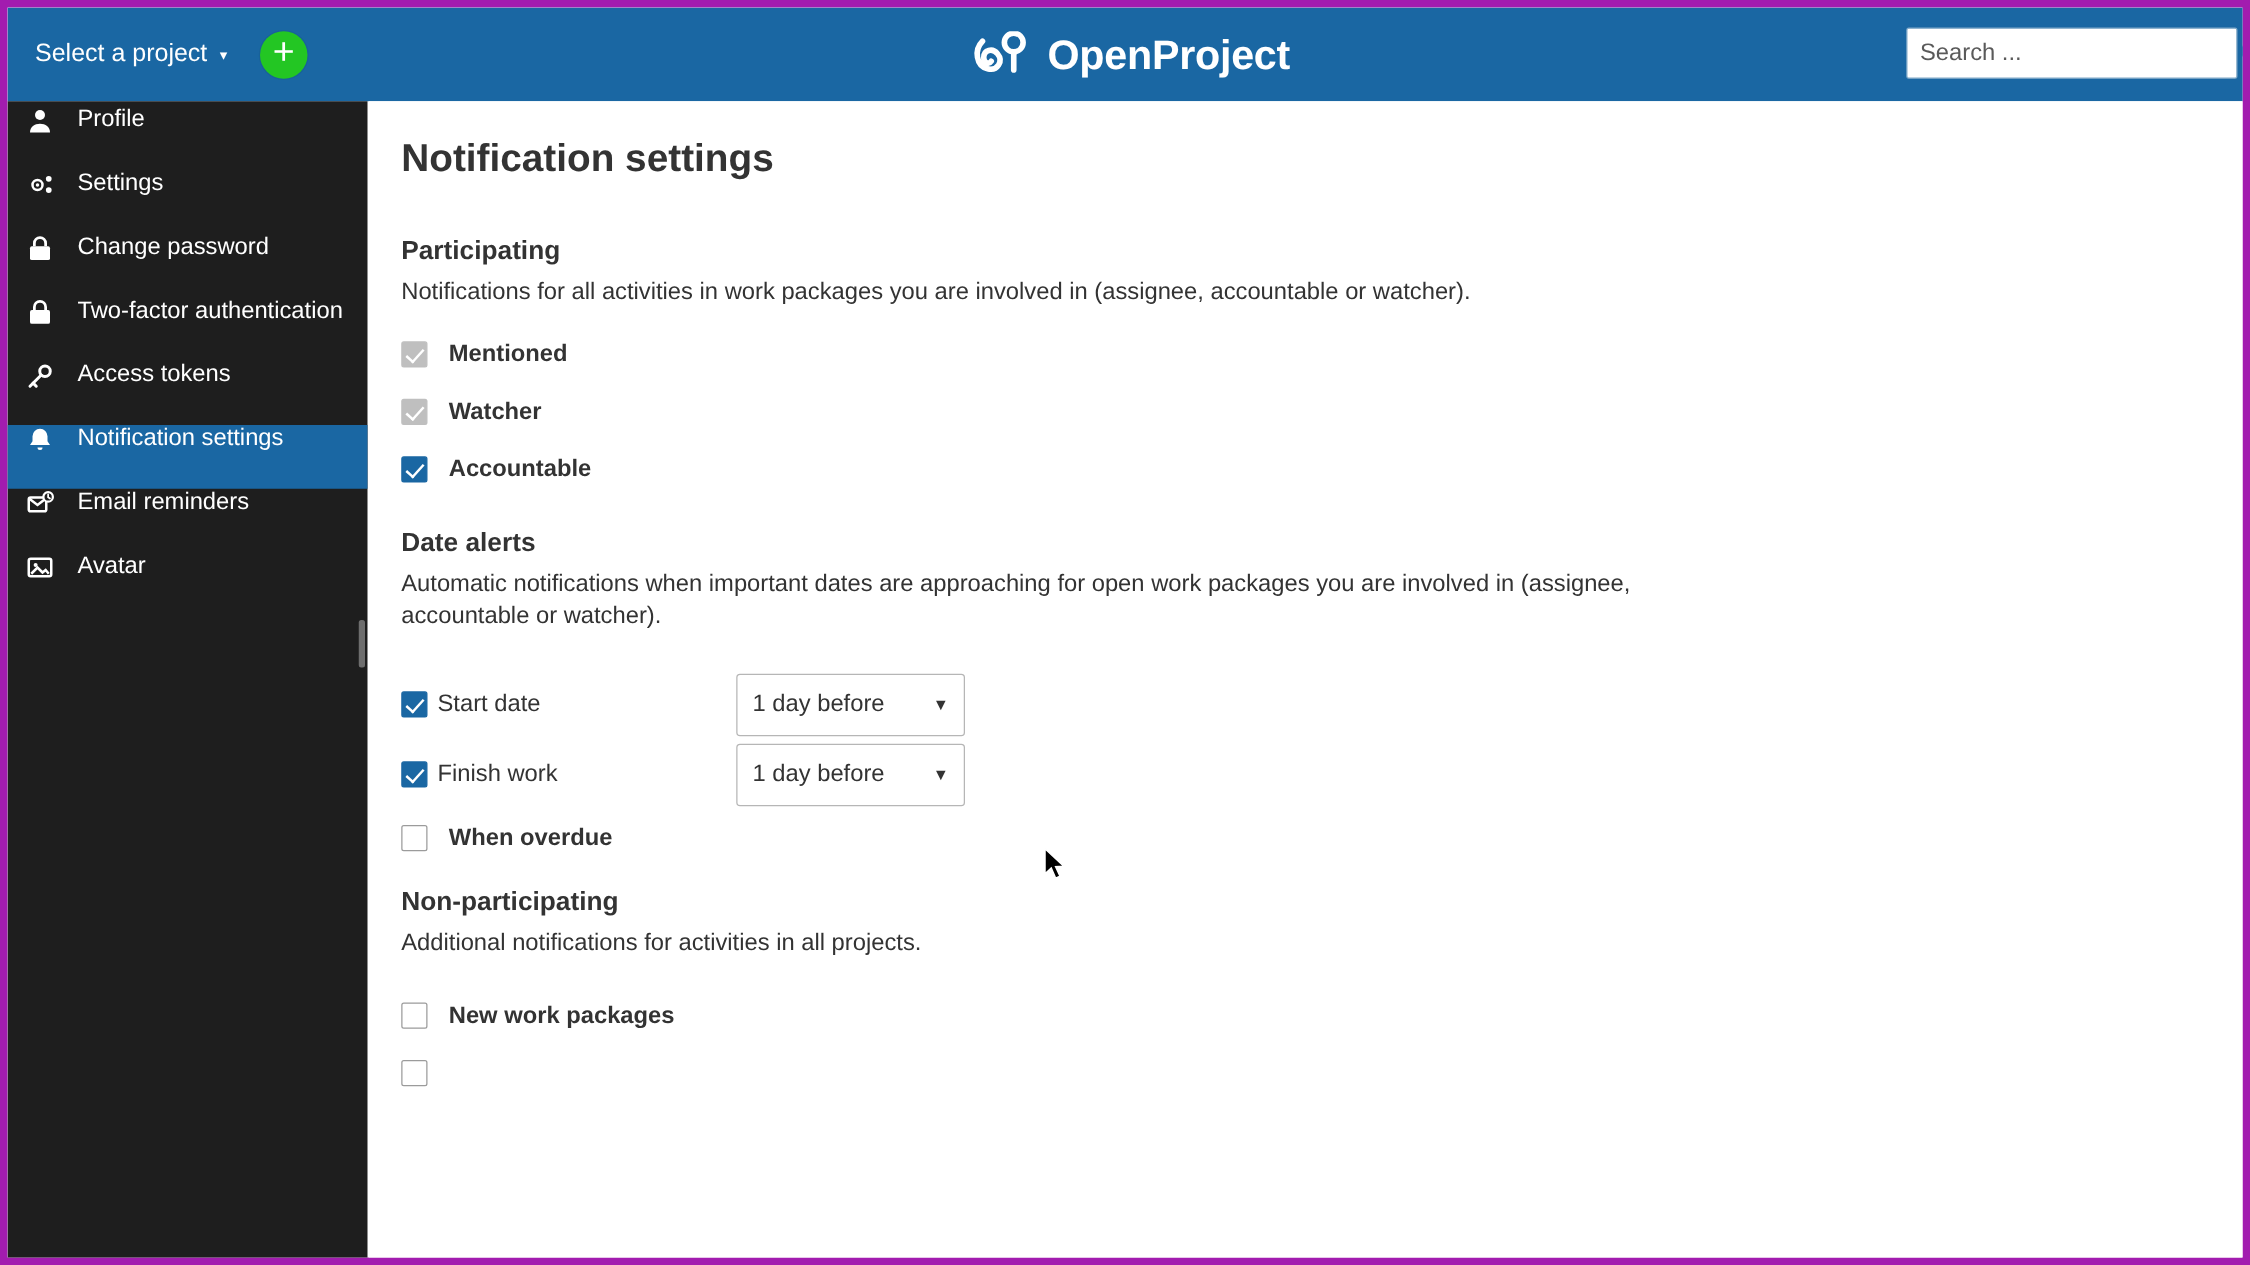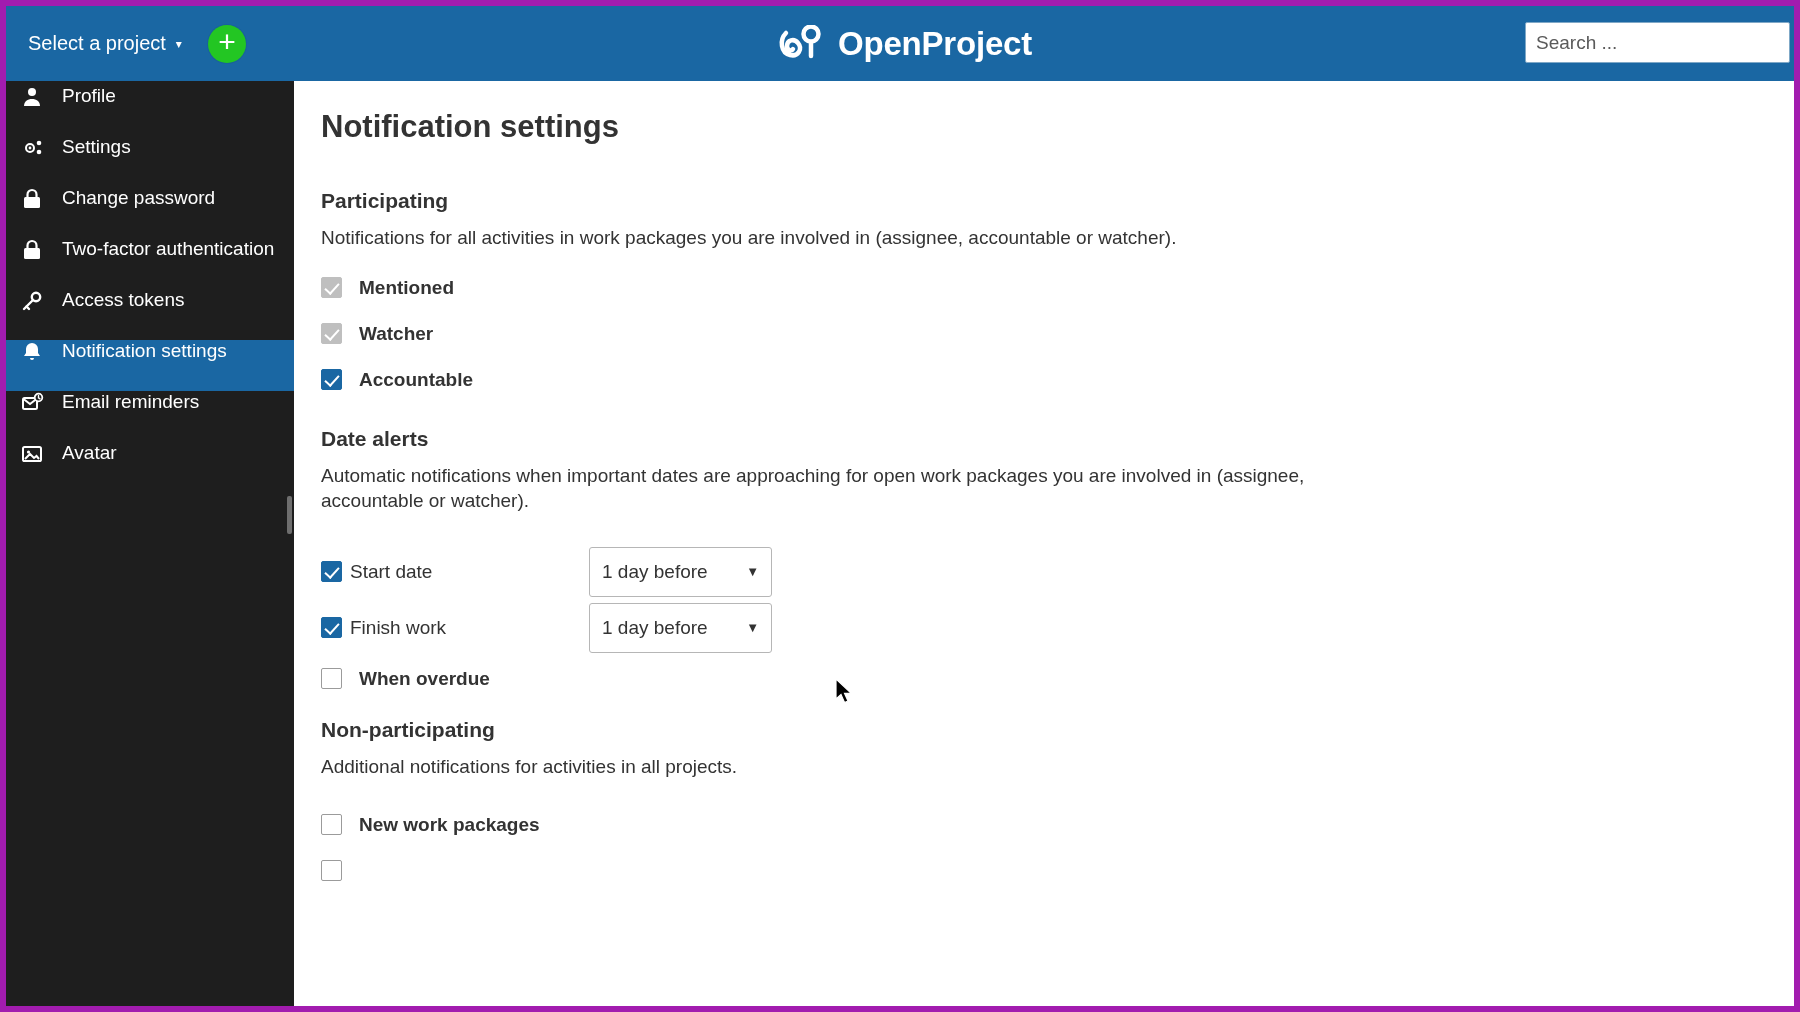--- a/index.html
+++ b/index.html
@@ -136,21 +136,21 @@
   }
   .sec-title {
     font-size: 21px;
     font-weight: 700;
     color: #333333;
     margin: 0 0 8px 0;
   }
   .sec-desc {
     font-size: 19px;
     color: #333333;
-    margin: 12px 0 14px 0;
+    margin: 0 0 14px 0;
     max-width: 1000px;
     line-height: 1.35;
   }
   .opt-row {
     display: flex; align-items: center;
     height: 46px;
     font-weight: bold;
   }
   .opt-row .cb-wrap { width: 30px; display: flex; align-items: center; }
   .opt-label {

